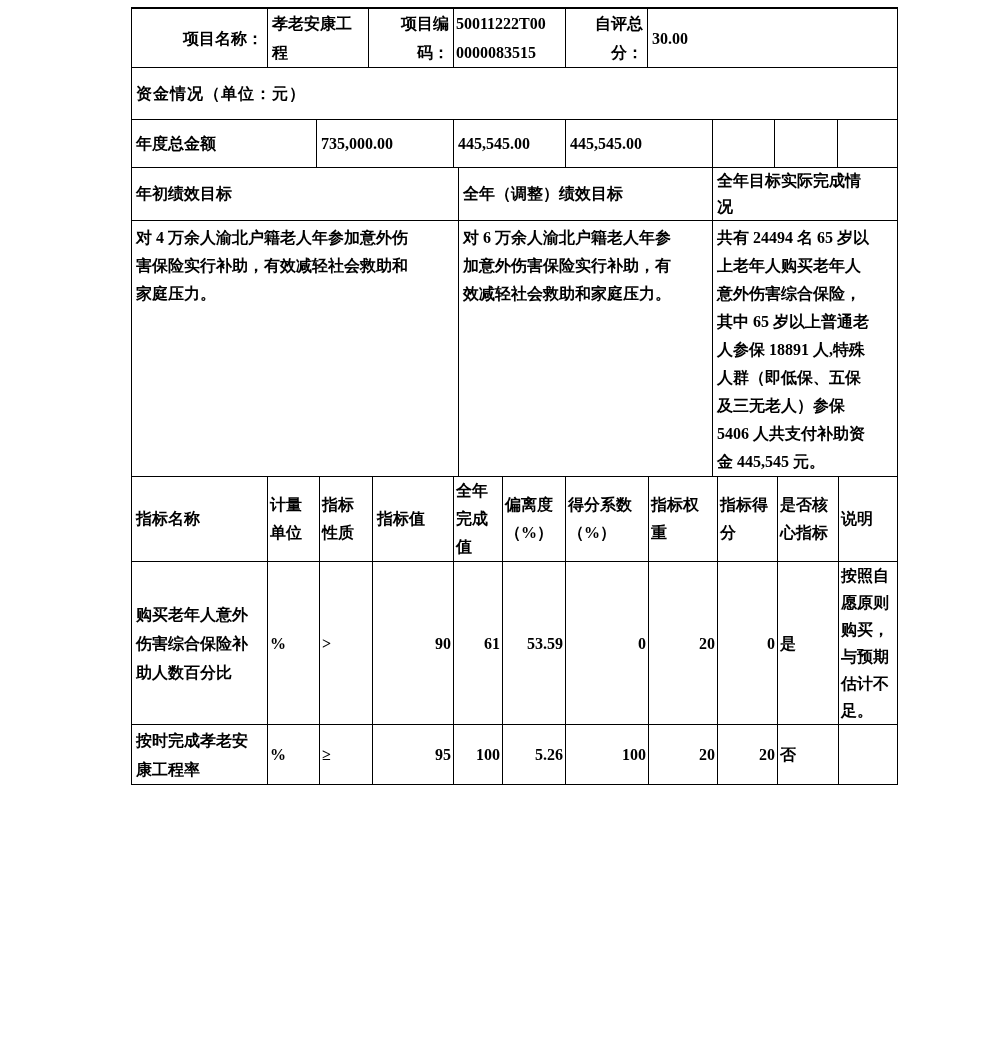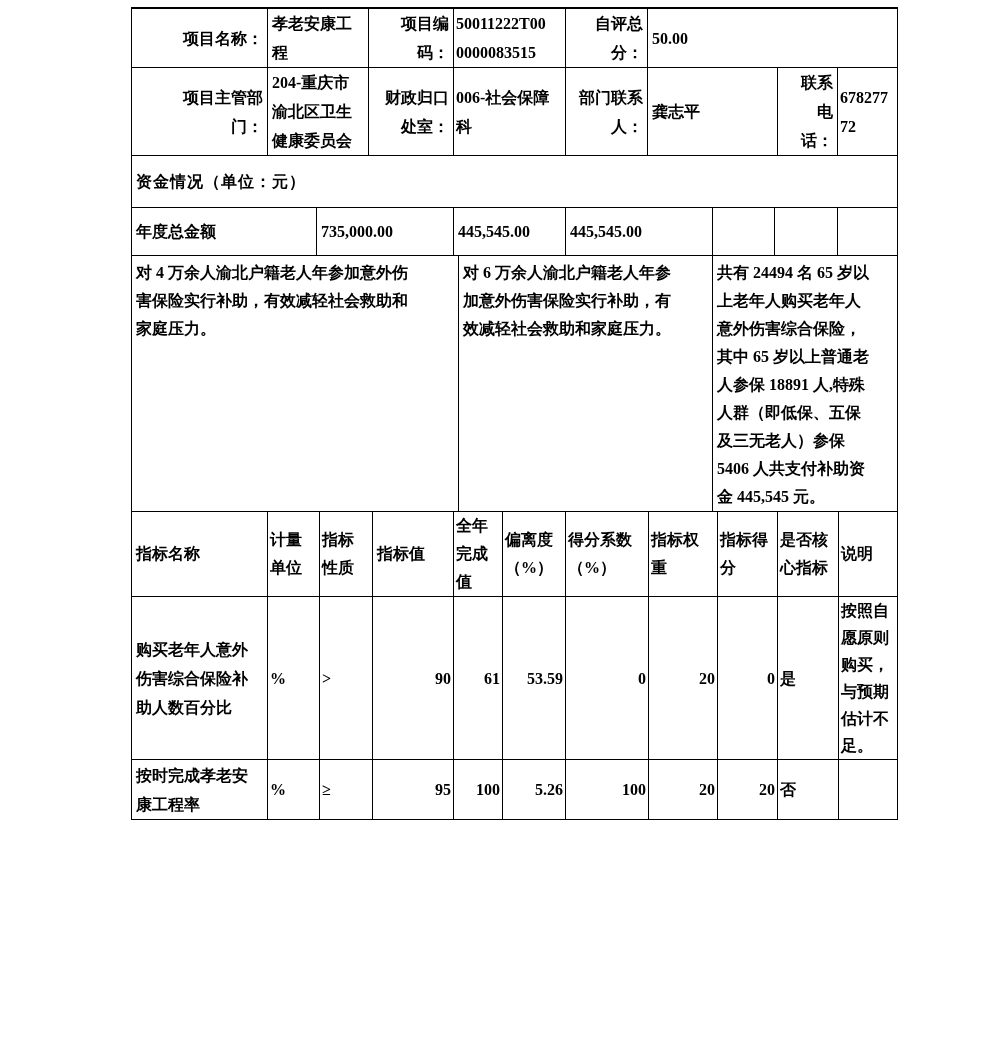--- a/index.html
+++ b/index.html
@@ -63,40 +63,21 @@
         <tr class="first-row" style="height:50px">
       <td class="r">项目名称：</td>
       <td class="l">孝老安康工
 程</td>
       <td class="r">项目编
 码：</td>
       <td class="l tight">50011222T00
 0000083515</td>
       <td class="r">自评总
 分：</td>
-      <td class="l" colspan="3">50.00</td>
-    </tr>
-    <tr style="height:87px">
-      <td class="r">项目主管部
-门：</td>
-      <td class="l">204-重庆市
-渝北区卫生
-健康委员会</td>
-      <td class="r">财政归口
-处室：</td>
-      <td class="l tight">006-社会保障
-科</td>
-      <td class="r">部门联系
-人：</td>
-      <td class="l">龚志平</td>
-      <td class="r">联系
-电
-话：</td>
-      <td class="l tight">678277
-72</td>
+      <td class="l" colspan="3">30.00</td>
     </tr>
   </tbody>
     </table>
 
   <table>
     <colgroup>
       <col style="width:185px">
         <col style="width:137px">
         <col style="width:112px">
         <col style="width:147px">
@@ -120,20 +101,26 @@
   </tbody>
     </table>
 
   <table>
     <colgroup>
       <col style="width:327px">
         <col style="width:254px">
         <col style="width:185px">
     </colgroup>
     <tbody>
+    <tr class="goal-head" style="height:53px">
+      <td class="c">年初绩效目标</td>
+      <td class="c">全年（调整）绩效目标</td>
+      <td class="c">全年目标实际完成情
+况</td>
+    </tr>
     <tr class="goal-body" style="height:251px">
       <td class="l top">对 4 万余人渝北户籍老人年参加意外伤
 害保险实行补助，有效减轻社会救助和
 家庭压力。</td>
       <td class="l top">对 6 万余人渝北户籍老人年参
 加意外伤害保险实行补助，有
 效减轻社会救助和家庭压力。</td>
       <td class="l top">共有 24494 名 65 岁以
 上老年人购买老年人
 意外伤害综合保险，

